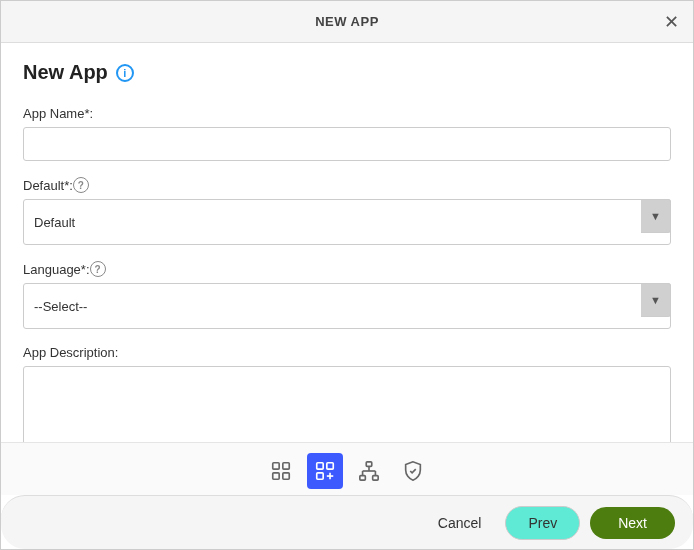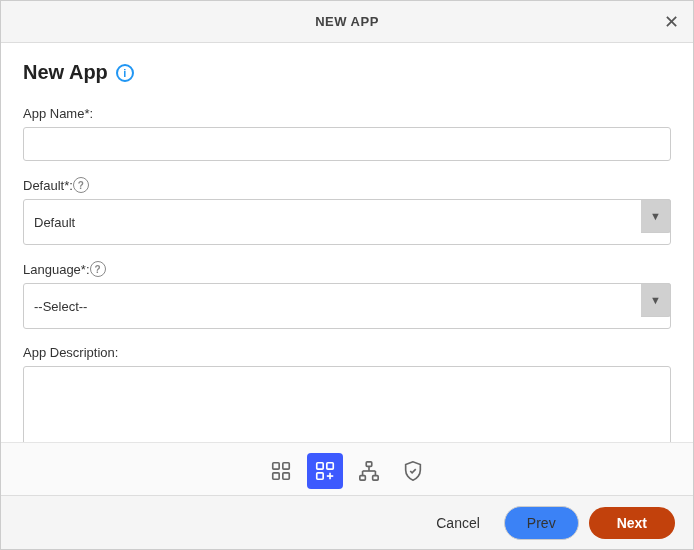--- a/index.html
+++ b/index.html
@@ -218,50 +218,51 @@
     
     .footer {
       background: #f5f5f5;
       border-top: 1px solid #ddd;
       display: flex;
       align-items: center;
       justify-content: flex-end;
       gap: 10px;
       padding: 10px 18px;
       height: 54px;
+      border-radius: 24px;
     }
 
     .btn-cancel {
       background: none;
       border: none;
       color: #333;
       font-size: 14px;
       cursor: pointer;
       padding: 8px 14px;
     }
 
     .btn-prev {
-      background: #3b82f6;
+      background: #5eead4;
       border: 1px solid #ccc;
       border-radius: 20px;
       color: #333;
       font-size: 14px;
       cursor: pointer;
       padding: 8px 22px;
     }
 
     .btn-next {
-      background: #c2410c;
+      background: #4d7c0f;
       border: none;
       border-radius: 20px;
       color: #fff;
       font-size: 14px;
       cursor: pointer;
       padding: 8px 28px;
-      font-weight: 700;
+      font-weight: 400;
     }
   </style>
 </head>
 <body>
 
 <div class="dialog">
 
   <div class="title-bar">
     <span class="title-bar-text">NEW APP</span>
     <button class="close-btn">✕</button>

